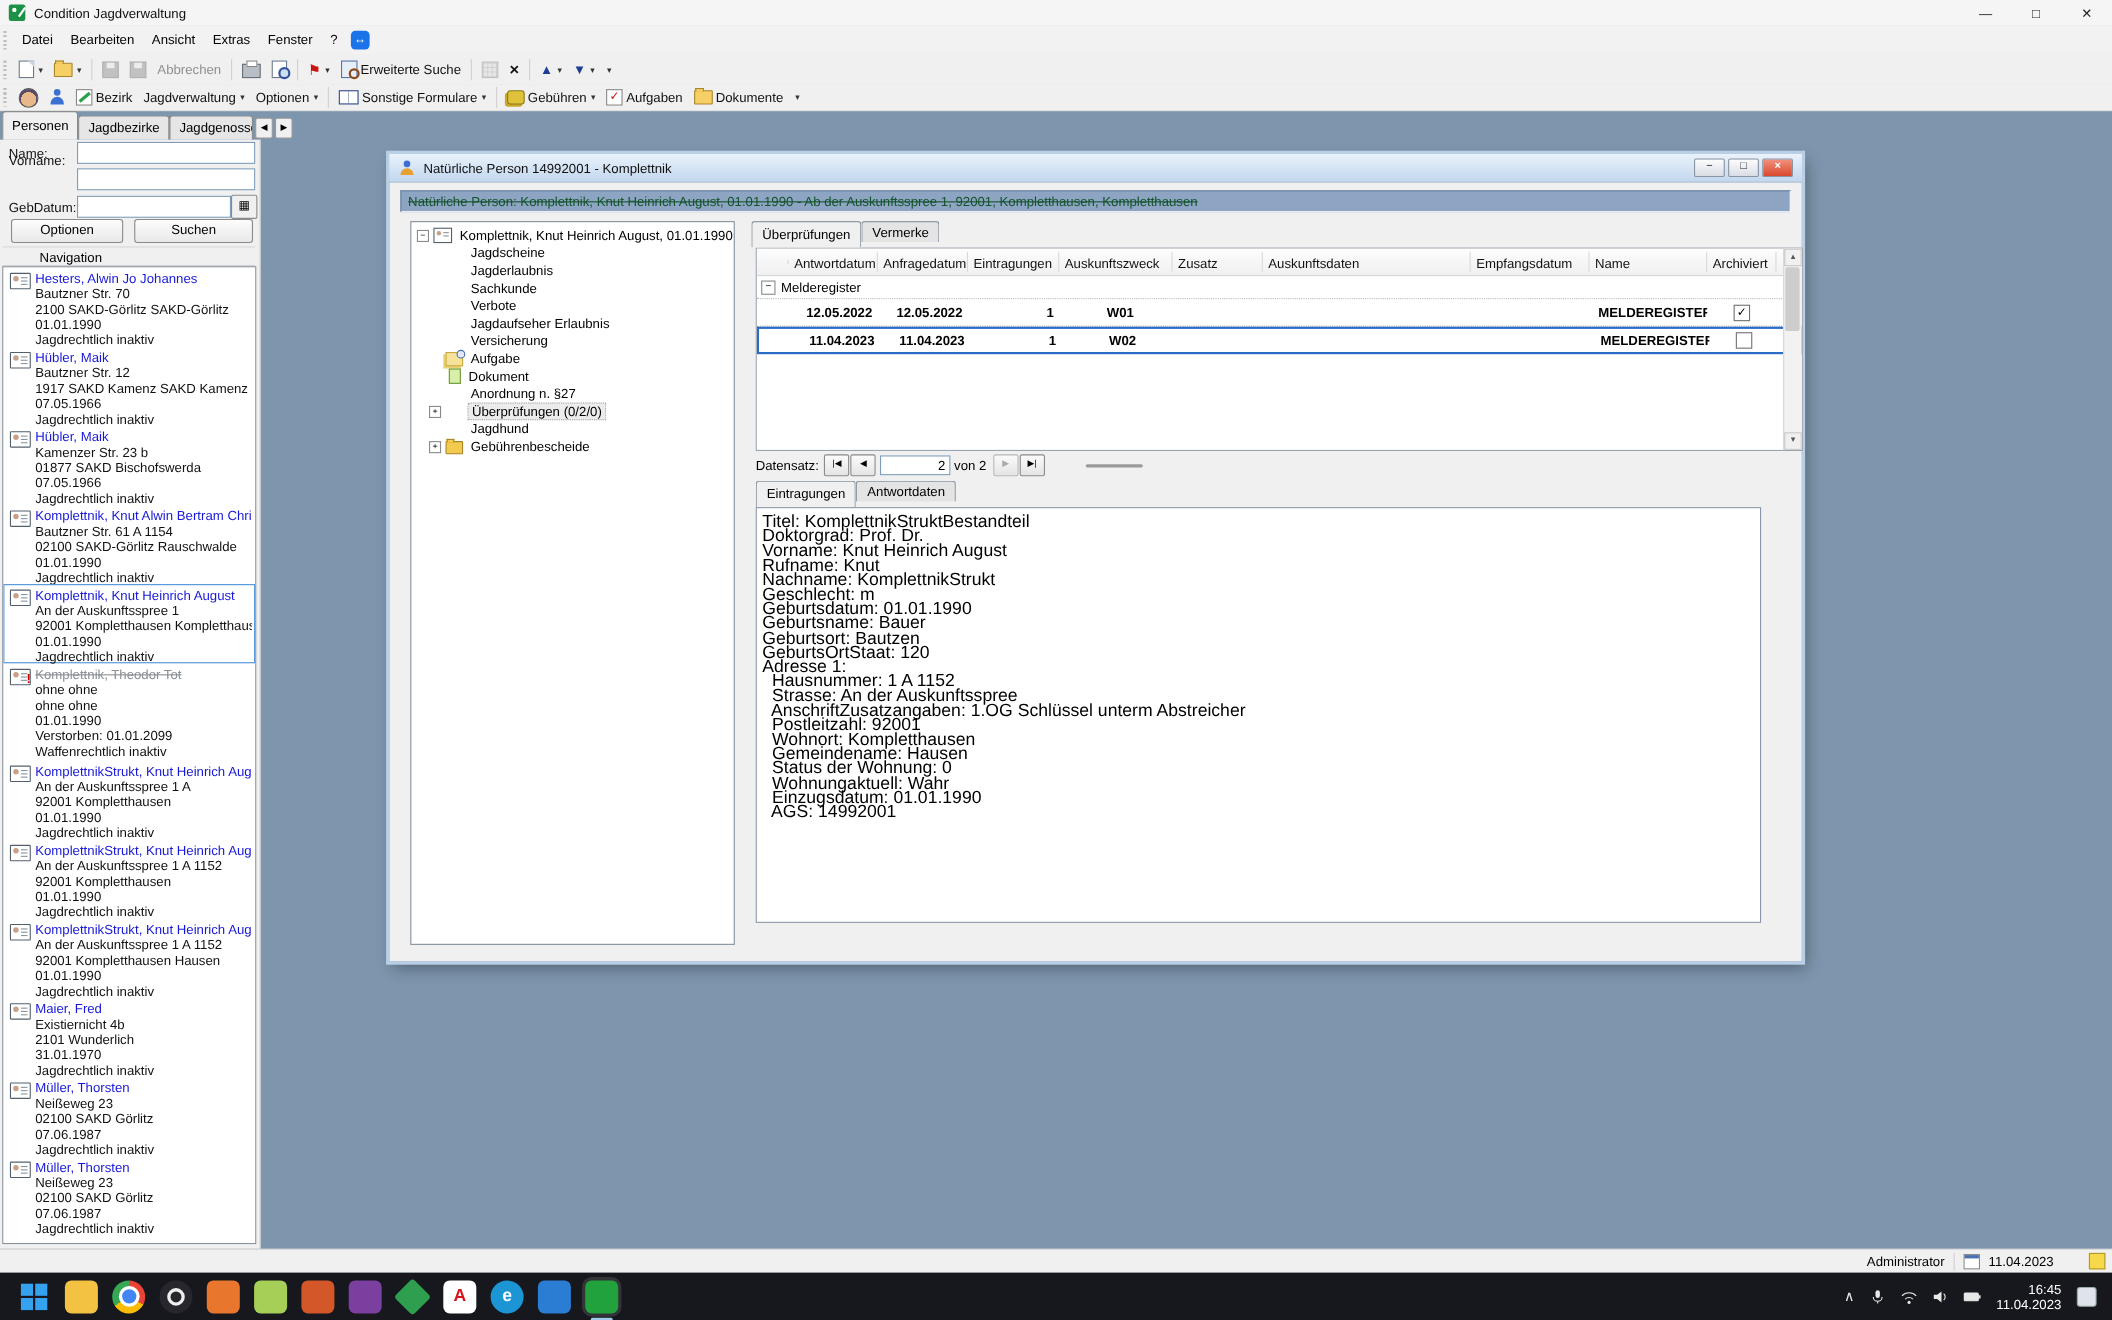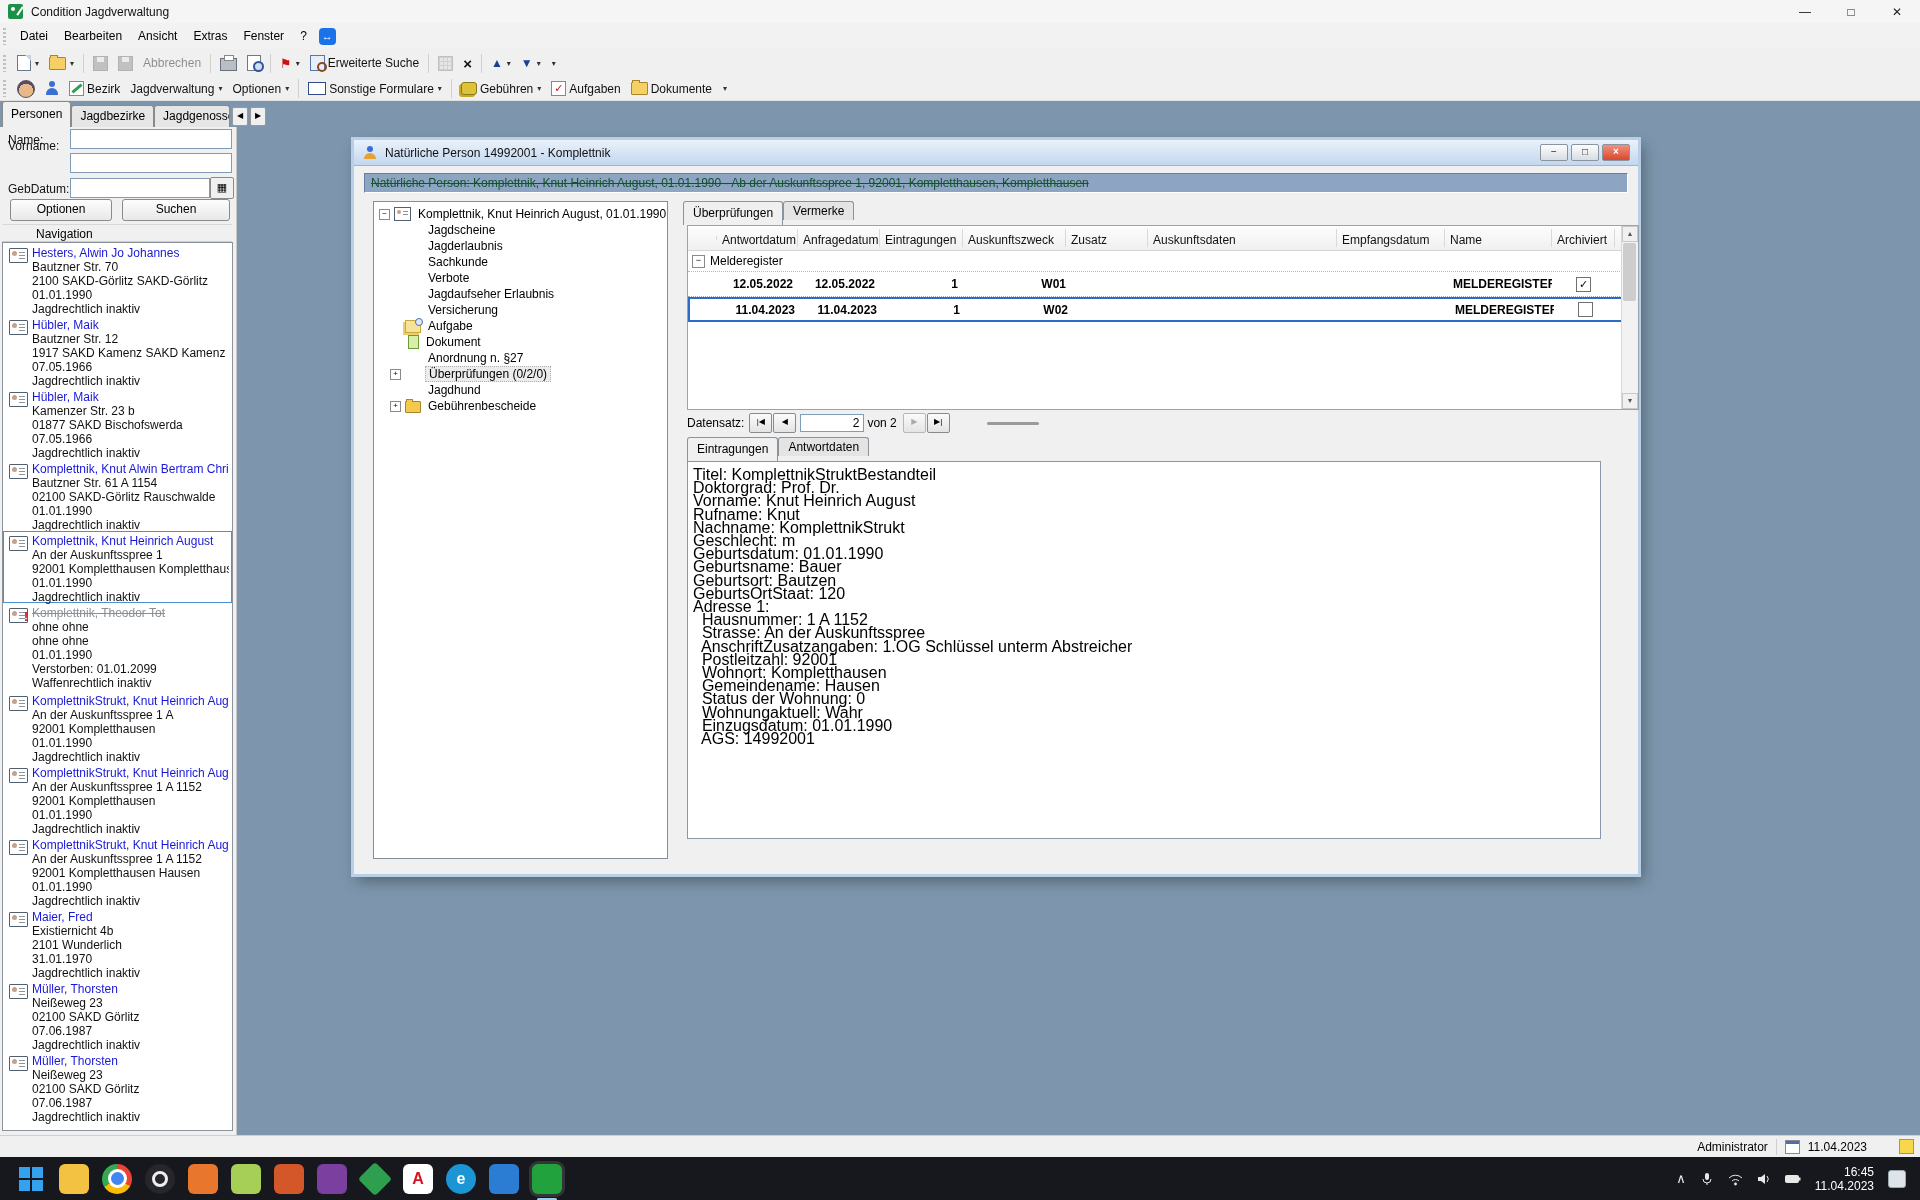--- a/index.html
+++ b/index.html
@@ -115,21 +115,21 @@
   #cw-table{position:absolute;left:333px;top:85px;width:952px;height:185px;background:#fff;border:1px solid #9aa4b0;box-sizing:border-box;overflow:hidden;}
   #thead{display:flex;height:24px;border-bottom:1px solid #d5d5d5;background:linear-gradient(#fdfdfd,#f0f0f0);align-items:center;}
   .th{box-sizing:border-box;border-right:1px solid #d9d9d9;padding:4px 0 0 5px;white-space:nowrap;overflow:hidden;color:#111;flex:none;}
   .w0{width:29px;} .w1{width:81px;} .w2{width:82px;} .w3{width:83px;} .w4{width:103px;} .w5{width:82px;} .w6{width:189px;} .w7{width:108px;} .w8{width:107px;} .w9{width:63px;}
   #tgroup{display:flex;align-items:center;height:20px;gap:5px;padding-left:4px;border-bottom:1px dotted #b8b8b8;}
   .gexp{width:11px;height:11px;border:1px solid #8a8a8a;background:#fff;font-size:9px;line-height:9px;text-align:center;}
   .trow{display:flex;height:25px;align-items:center;border-bottom:1px dotted #a8a8a8;box-sizing:border-box;}
   .trow.sel{border:2px solid #2a6cc8;}
   .tc{box-sizing:border-box;flex:none;white-space:nowrap;overflow:hidden;font-weight:bold;}
   .tc.r{text-align:right;padding-right:5px;}
-  .tc.l{text-align:right;padding-left:8px;}
+  .tc.l{text-align:center;padding-left:8px;}
   .cbwrap{width:63px;display:flex;justify-content:center;}
   .cb{width:13px;height:13px;border:1px solid #707070;background:#fff;font-size:11px;line-height:12px;text-align:center;font-weight:bold;}
   .cb.checked::after{content:"✓";}
   #tvscroll{position:absolute;right:0;top:0;width:16px;height:183px;background:#f2f2f2;border-left:1px solid #d8d8d8;}
   .sarr{position:absolute;left:0;width:16px;height:16px;background:#f0f0f0;border:1px solid #c8c8c8;box-sizing:border-box;font-size:7px;text-align:center;line-height:14px;color:#555;}
   #tthumb{position:absolute;left:1px;top:17px;width:13px;height:58px;background:#cdcdcd;border-radius:2px;}
   
   #recnav{position:absolute;left:333px;top:272px;width:952px;height:22px;display:flex;align-items:center;}
   .rbtn{height:18px;min-width:17px;background:linear-gradient(#fbfbfb,#e4e4e4);border:1px solid #8a8a8a;border-radius:2px;font-size:8px;line-height:16px;text-align:center;padding:0 2px;margin-right:1px;}
   .rbtn.dis{color:#aaa;border-color:#b8b8b8;}

